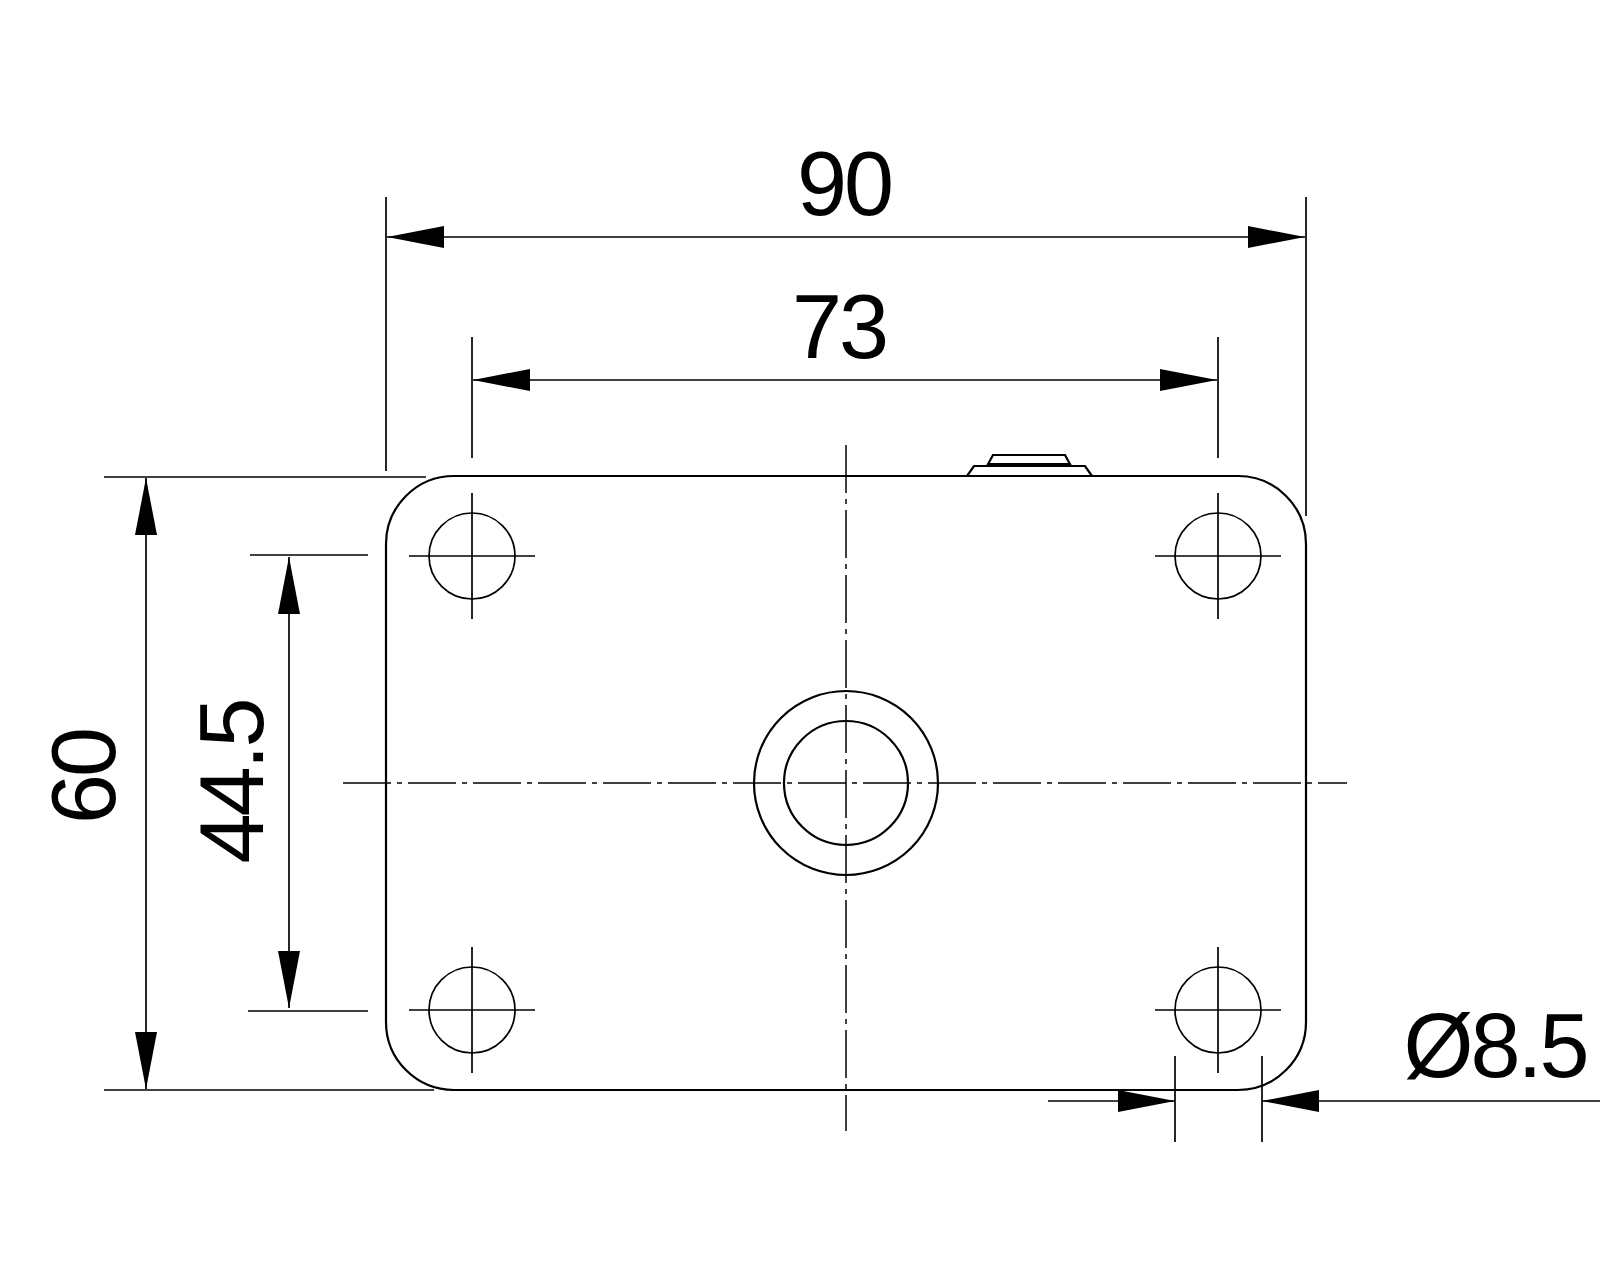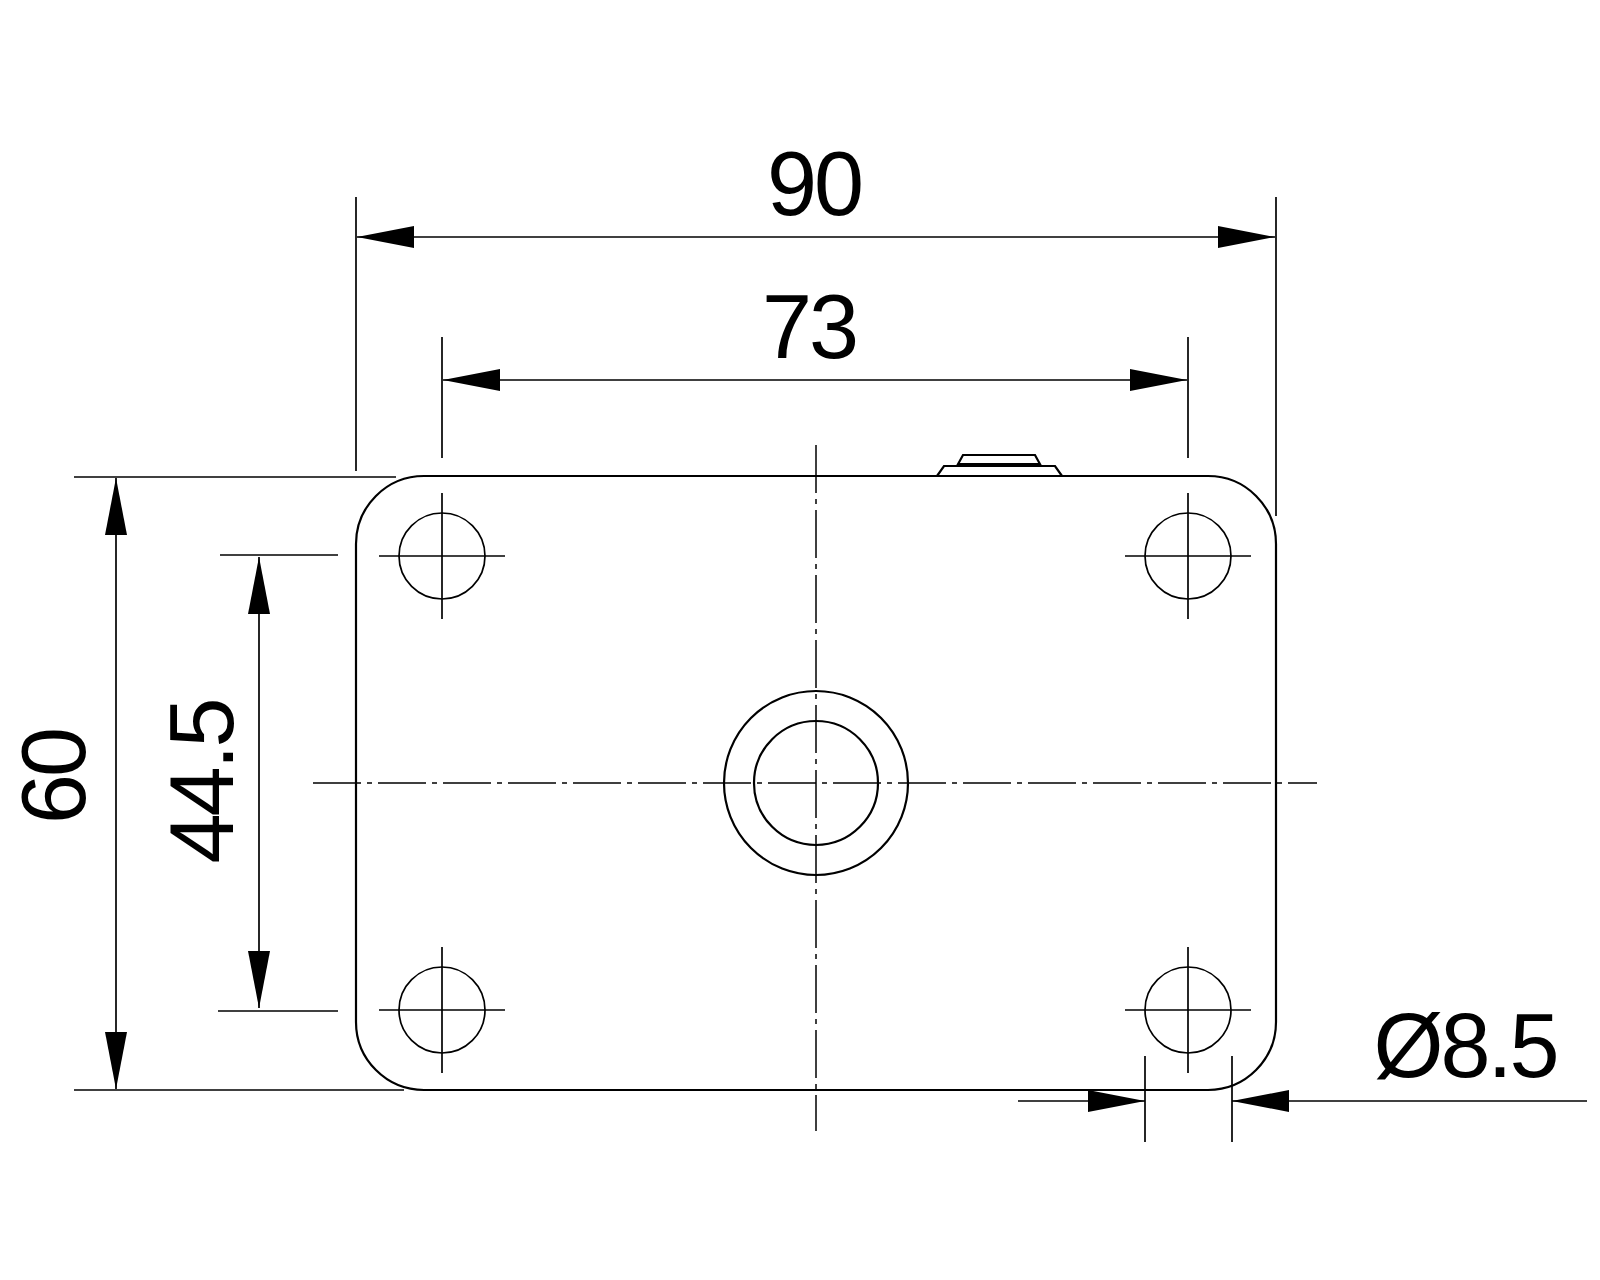--- a/index.html
+++ b/index.html
@@ -1,17 +1,17 @@
 <!DOCTYPE html>
 <html style="--line-color: #000000; --bg-color: #ffffff;"><head>
 <meta charset="utf-8">
 <style>
   :root { --line-color:#000000; --bg-color:#ffffff; }
   html,body { margin:0; padding:0; background:var(--bg-color); }
-  .stage { width:1336px; height:1280px; position:relative; background:var(--bg-color); }
+  .stage { width:1336px; height:1280px; position:relative; background:var(--bg-color);padding-left:30px; }
   svg { display:block; }
   .outline  { stroke:var(--line-color); stroke-width:2.2; fill:none; }
   .thin     { stroke:var(--line-color); stroke-width:1.7; fill:none; }
   .center-l { stroke:var(--line-color); stroke-width:1.5; fill:none;
               stroke-dasharray:48 6 5 6; }
   .arrow    { fill:var(--line-color); stroke:none; }
   .dim-text { font-family:"Liberation Sans", sans-serif; font-size:90px;
               letter-spacing:-3px; fill:var(--line-color); }
 </style>
 </head>

